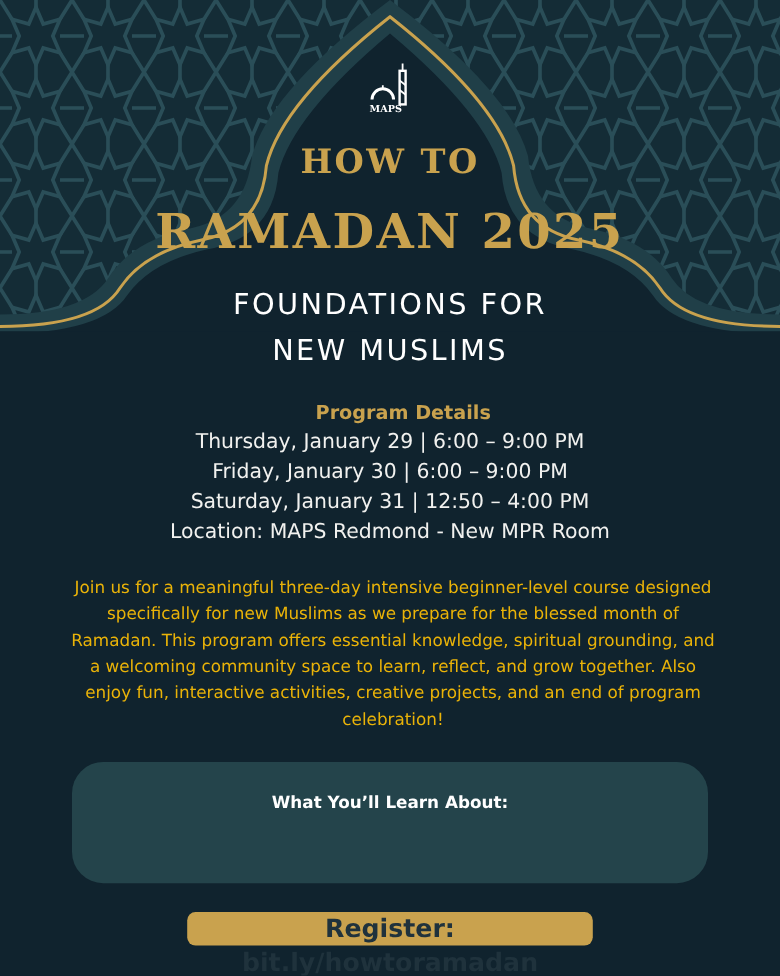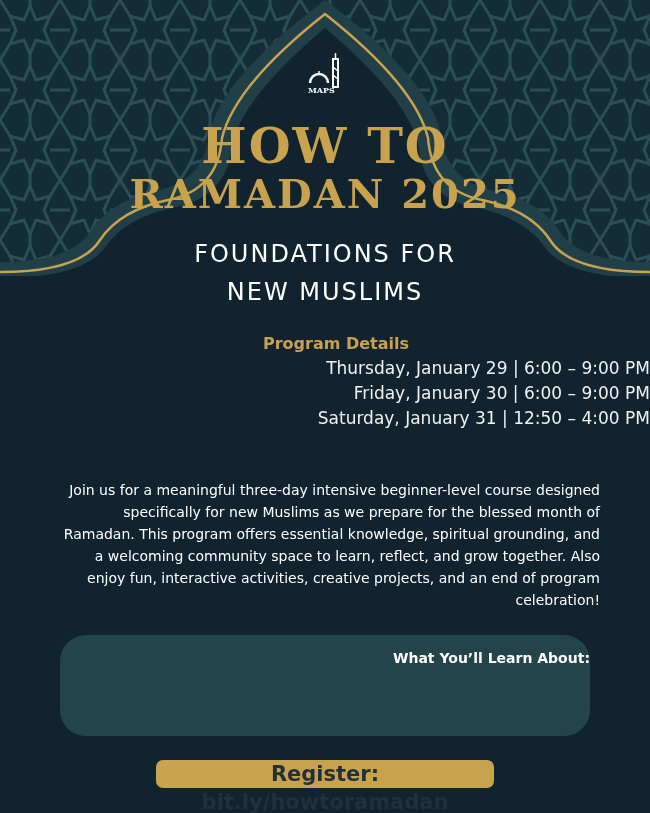--- a/index.html
+++ b/index.html
@@ -2,31 +2,31 @@
 <html><head>
 <meta charset="utf-8">
 <style>
   html, body { margin: 0; padding: 0; }
   body { width: 650px; height: 813px; background: #0f2430; overflow: hidden; }
   .poster { position: relative; width: 650px; height: 813px; background: #10232e; font-family: "DejaVu Sans", sans-serif; color: #f1f1ef; }
   .bg-pattern { position: absolute; left: 0; top: 0; width: 650px; height: 280px; }
   .arch-svg { position: absolute; left: 0; top: 0; width: 650px; height: 280px; }
   .logo { position: absolute; left: 306px; top: 45px; width: 40px; height: 50px; }
   .title { position: absolute; left: 0; width: 650px; text-align: center; font-family: "DejaVu Serif", serif; font-weight: bold; color: #c9a24e; letter-spacing: 2px; }
-  .title.l1 { top: 118px; font-size: 48px; }
+  .title.l1 { top: 118px; font-size: 28px; }
   .title.l2 { top: 170px; font-size: 40px; }
   .subtitle { position: absolute; left: 0; width: 650px; text-align: center; color: #ffffff; font-size: 24px; letter-spacing: 2px; line-height: 37px; }
   .subtitle.l1 { top: 236px; }
   .subtitle.l2 { top: 274px; }
   .details { position: absolute; left: 0; top: 332px; width: 650px; text-align: center; }
   .details .head { color: #c9a24e; font-weight: bold; font-size: 16px; line-height: 24px; padding-left: 22px; }
-  .details .line { font-size: 17px; line-height: 25px; color: #f1f1ef; text-align: right; }
-  .desc { position: absolute; left: 55px; top: 479px; width: 545px; text-align: right; font-size: 14px; line-height: 22px; color: #ffffff; }
+  .details .line { font-size: 17px; line-height: 25px; color: #f1f1ef; }
+  .desc { position: absolute; left: 55px; top: 479px; width: 545px; text-align: center; font-size: 14px; line-height: 22px; color: #eab308; }
   .learn { position: absolute; left: 60px; top: 635px; width: 530px; height: 101px; background: #24444b; border-radius: 26px; }
-  .learn .head { position: absolute; left: 0; top: 15px; width: 530px; text-align: right; font-weight: bold; font-size: 14px; color: #ffffff; }
+  .learn .head { position: absolute; left: 0; top: 26px; width: 530px; text-align: center; font-weight: bold; font-size: 14px; color: #ffffff; }
   .learn .grid { position: absolute; left: 0; top: 44px; width: 530px; }
   .learn .row { display: flex; justify-content: space-between; padding: 0 10px; font-size: 14px; line-height: 22px; color: #eef0ee; }
   .learn .cell { flex: 1; text-align: center; white-space: nowrap; }
   .register { position: absolute; left: 156px; top: 760px; width: 338px; height: 28px; background: #c9a24e; border-radius: 7px; color: #1f323c; font-weight: bold; font-size: 21px; line-height: 28px; text-align: center; text-decoration: none; display: block; }
 </style>
 </head>
 <body>
 
 <div class="poster">
 
@@ -66,20 +66,21 @@
   <div class="title l1">HOW TO</div>
   <div class="title l2">RAMADAN 2025</div>
   <div class="subtitle l1">FOUNDATIONS FOR</div>
   <div class="subtitle l2">NEW MUSLIMS</div>
 
   <div class="details">
     <div class="head">Program Details</div>
     <div class="line">Thursday, January 29  |  6:00 – 9:00 PM</div>
     <div class="line">Friday, January 30  |  6:00 – 9:00 PM</div>
     <div class="line">Saturday, January 31  |  12:50 – 4:00 PM</div>
+    <div class="line">Location: MAPS Redmond - New MPR Room</div>
   </div>
 
   <div class="desc">Join us for a meaningful three-day intensive beginner-level course designed specifically for new Muslims as we prepare for the blessed month of Ramadan. This program offers essential knowledge, spiritual grounding, and a welcoming community space to learn, reflect, and grow together. Also enjoy fun, interactive activities, creative projects, and an end of program celebration!</div>
 
   <div class="learn">
     <div class="head">What You’ll Learn About:</div>
   </div>
 
   <div class="register">Register: bit.ly/howtoramadan</div>
 

